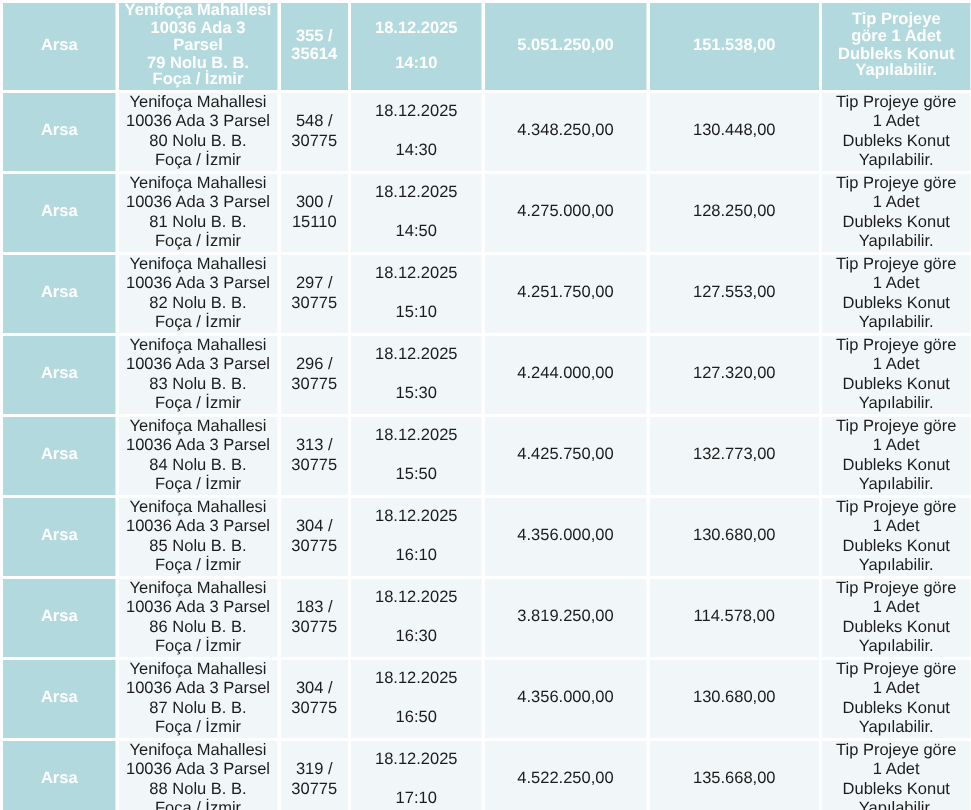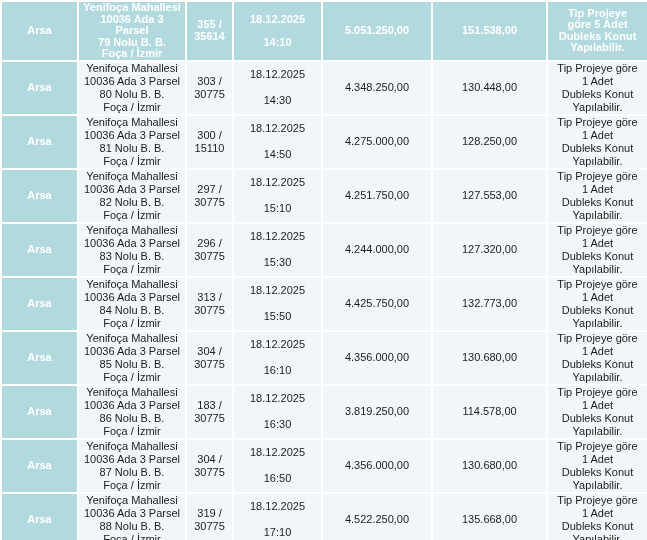--- a/index.html
+++ b/index.html
@@ -75,31 +75,31 @@
 79 Nolu B. B.
 Foça / İzmir</td>
     <td class="parcel">355 /
 35614</td>
     <td class="date">18.12.2025
 
 14:10</td>
     <td class="price">5.051.250,00</td>
     <td class="unit">151.538,00</td>
     <td class="desc">Tip Projeye
-göre 5 Adet
+göre 1 Adet
 Dubleks Konut
 Yapılabilir.</td>
   </tr>
       <tr>
     <td class="type">Arsa</td>
     <td class="addr">Yenifoça Mahallesi
 10036 Ada 3 Parsel
 80 Nolu B. B.
 Foça / İzmir</td>
-    <td class="parcel">303 /
+    <td class="parcel">548 /
 30775</td>
     <td class="date">18.12.2025
 
 14:30</td>
     <td class="price">4.348.250,00</td>
     <td class="unit">130.448,00</td>
     <td class="desc">Tip Projeye göre
 1 Adet
 Dubleks Konut
 Yapılabilir.</td>

